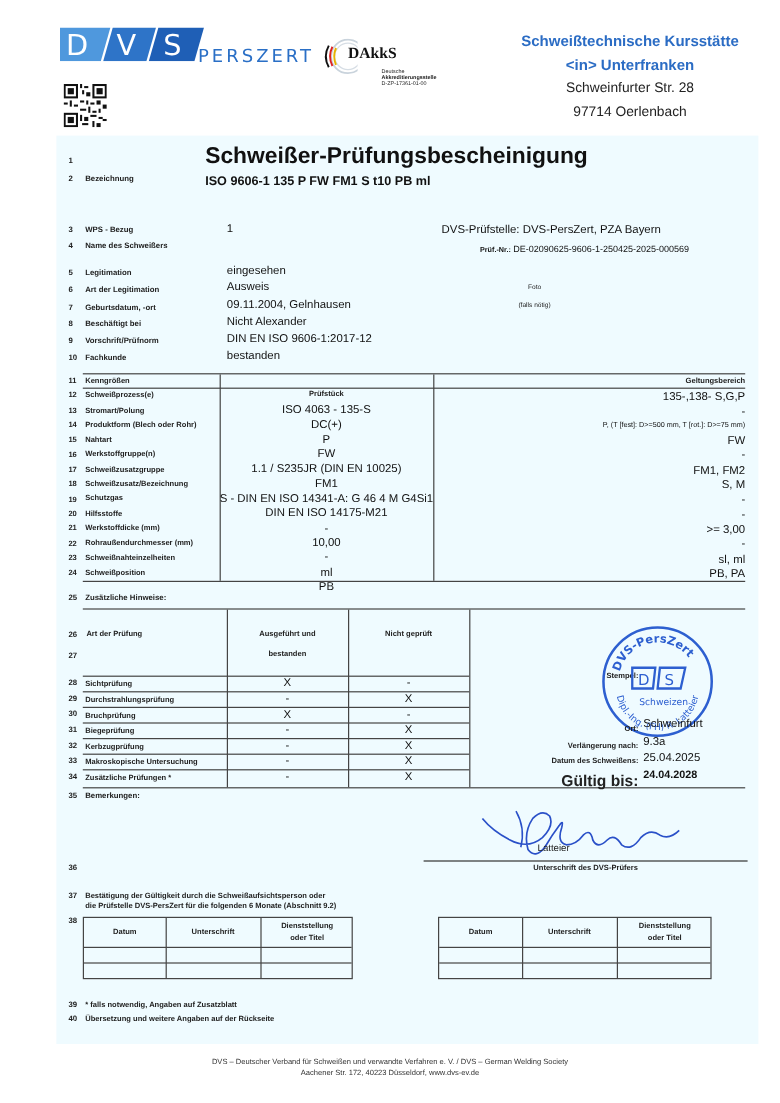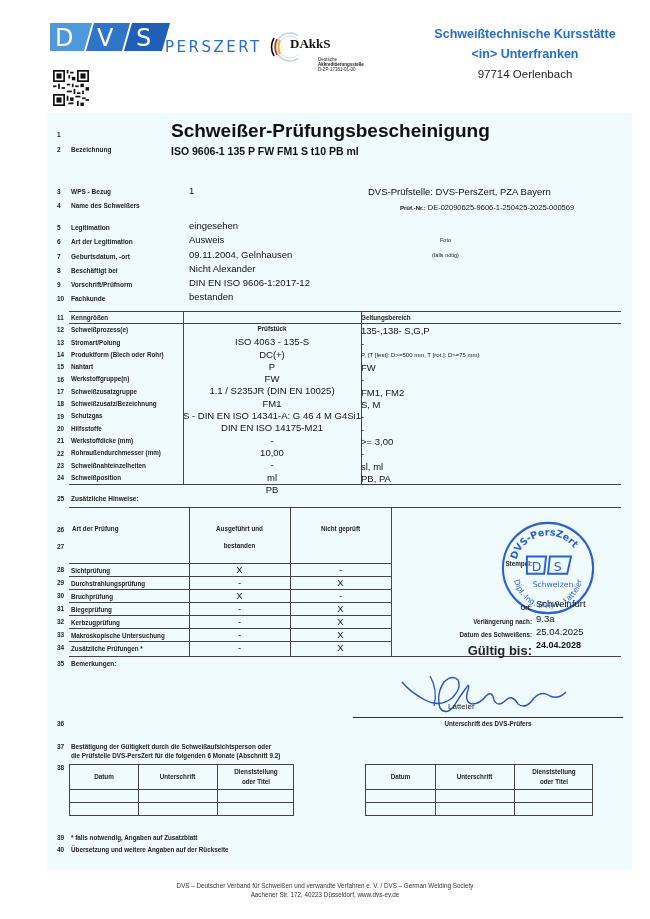--- a/index.html
+++ b/index.html
@@ -33,21 +33,21 @@
   .pruefnr { position: absolute; left: 400px; top: 203px; font-size: 7.5px; color: #111; white-space: nowrap; }
   .pruefnr .k { font-size: 6px; font-weight: bold; }
   .foto { position: absolute; left: 440px; top: 237px; font-size: 5.5px; color: #222; }
   .foto2 { position: absolute; left: 432px; top: 252px; font-size: 5.5px; color: #222; }
 
   
   .ptable { position: absolute; left: 69px; top: 311px; width: 552px; border-top: 1.2px solid #444; border-bottom: 1.2px solid #444; }
   .prow { position: relative; height: 12.3px; }
   .prow .c1 { position: absolute; left: 2px; top: 2px; font-size: 6.3px; font-weight: bold; color: #222; white-space: nowrap; }
   .prow .c2 { position: absolute; left: 114px; width: 178px; top: 1px; text-align: center; font-size: 9.5px; color: #111; white-space: nowrap; margin-top: 11px; }
-  .prow .c3 { position: absolute; left: 292px; width: 260px; top: 1px; text-align: left; font-size: 9.5px; color: #111; white-space: nowrap; }
+  .prow .c3 { position: absolute; left: 292px; width: 260px; top: 1px; text-align: right; font-size: 9.5px; color: #111; white-space: nowrap; }
   .prow .c3.small { font-size: 6px; top: 3px; }
   .prow.head .c2, .prow.head .c3 { font-size: 6.3px; font-weight: bold; top: 2px; color: #222; }
   .prow.head { border-bottom: 1px solid #444; }
   .ptable .vline1 { position: absolute; left: 114px; top: 0; bottom: 0; border-left: 1px solid #444; }
   .ptable .vline2 { position: absolute; left: 292px; top: 0; bottom: 0; border-left: 1px solid #444; }
   .pnum { position: absolute; left: 57px; font-size: 6.3px; font-weight: bold; color: #222; }
 
   
   .ttable { position: absolute; left: 69px; top: 507px; width: 552px; border-top: 1.2px solid #444; border-bottom: 1.2px solid #444; height: 150px; }
   .ttable .vl { position: absolute; top: 0; border-left: 1px solid #444; }
@@ -142,20 +142,21 @@
   <div class="dakks-sub">
     <div>Deutsche</div>
     <div class="b">Akkreditierungsstelle</div>
     <div>D-ZP-17361-01-00</div>
   </div>
 </div>
 
 <div class="issuer">
   <div class="l1">Schweißtechnische Kursstätte</div>
   <div class="l2">&lt;in&gt; Unterfranken</div>
+  <div class="l3">Schweinfurter Str. 28</div>
   <div class="l4">97714 Oerlenbach</div>
 </div>
 
 <div class="paper"></div>
 
 <div class="num" style="top:131px">1</div>
 <div class="title">Schweißer-Prüfungsbescheinigung</div>
 
 <div class="num" style="top:146px">2</div>
 <div class="lbl" style="top:146px">Bezeichnung</div>

